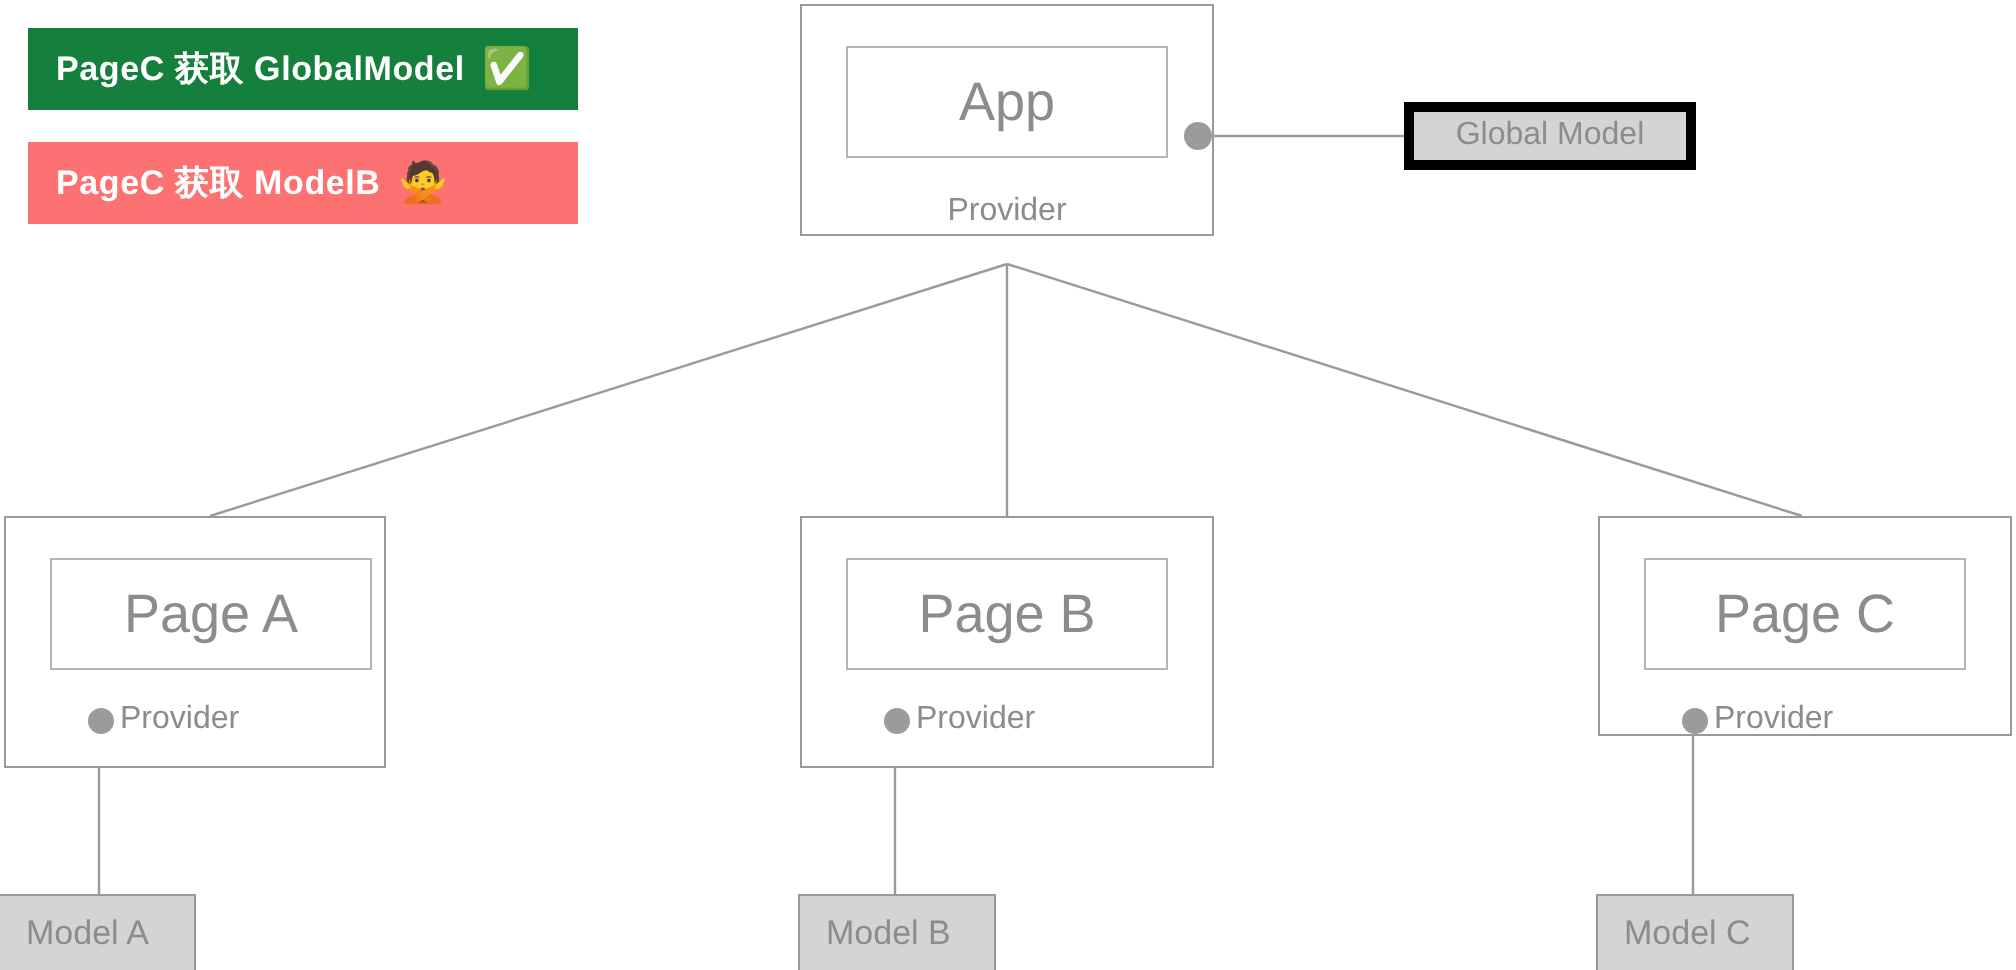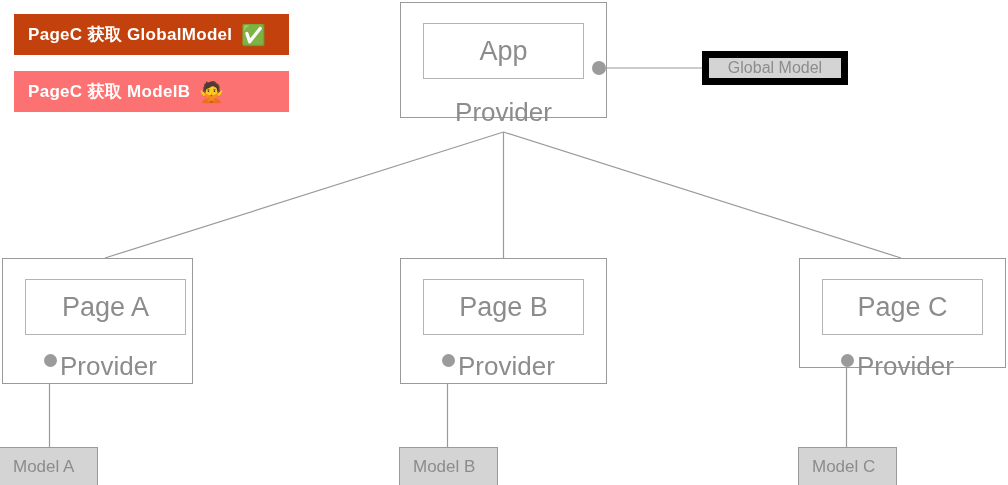--- a/index.html
+++ b/index.html
@@ -70,21 +70,21 @@
     display: flex;
     align-items: center;
     justify-content: center;
     color: #8c8c8c;
     font-size: 27px;
     font-weight: 400;
   }
   .provider-label {
     position: absolute;
     color: #8c8c8c;
-    font-size: 26px;
+    font-size: 16px;
     font-weight: 400;
     white-space: nowrap;
   }
   .provider-dot {
     position: absolute;
     width: 13px;
     height: 13px;
     border-radius: 50%;
     background: #9b9b9b;
   }
@@ -115,21 +115,21 @@
     padding-left: 13px;
     white-space: nowrap;
   }
   #model-a { left: -1px;  top: 447px; width: 99px;  height: 40px; }
   #model-b { left: 399px; top: 447px; width: 99px;  height: 40px; }
   #model-c { left: 798px; top: 447px; width: 99px;  height: 40px; }
 
   #global-model {
     position: absolute;
     box-sizing: border-box;
-    border: 7px solid #000000;
+    border: 5px solid #000000;
     background: #d4d4d4;
     left: 702px; top: 51px; width: 146px; height: 34px;
     display: flex;
     align-items: center;
     justify-content: center;
     color: #8c8c8c;
     font-size: 16px;
     white-space: nowrap;
   }
   .app-dot {
@@ -138,21 +138,21 @@
     width: 14px; height: 14px;
     border-radius: 50%;
     background: #9b9b9b;
   }
 </style>
 </head>
 <body>
 
 <div id="canvas">
 
-  <div class="badge" id="badge-success" style="background: #c2410c; text-align: right;">
+  <div class="badge" id="badge-success" style="background: #15803d; text-align: right;">
     <span class="badge-text">PageC 获取 GlobalModel</span>
     <span class="badge-emoji">✅</span>
   </div>
 
   <div class="badge" id="badge-fail" style="background: rgb(252, 114, 114);">
     <span class="badge-text">PageC 获取 ModelB</span>
     <span class="badge-emoji">🙅</span>
   </div>
 
   <svg id="wires" viewBox="0 0 1008 485" width="1008" height="485">

